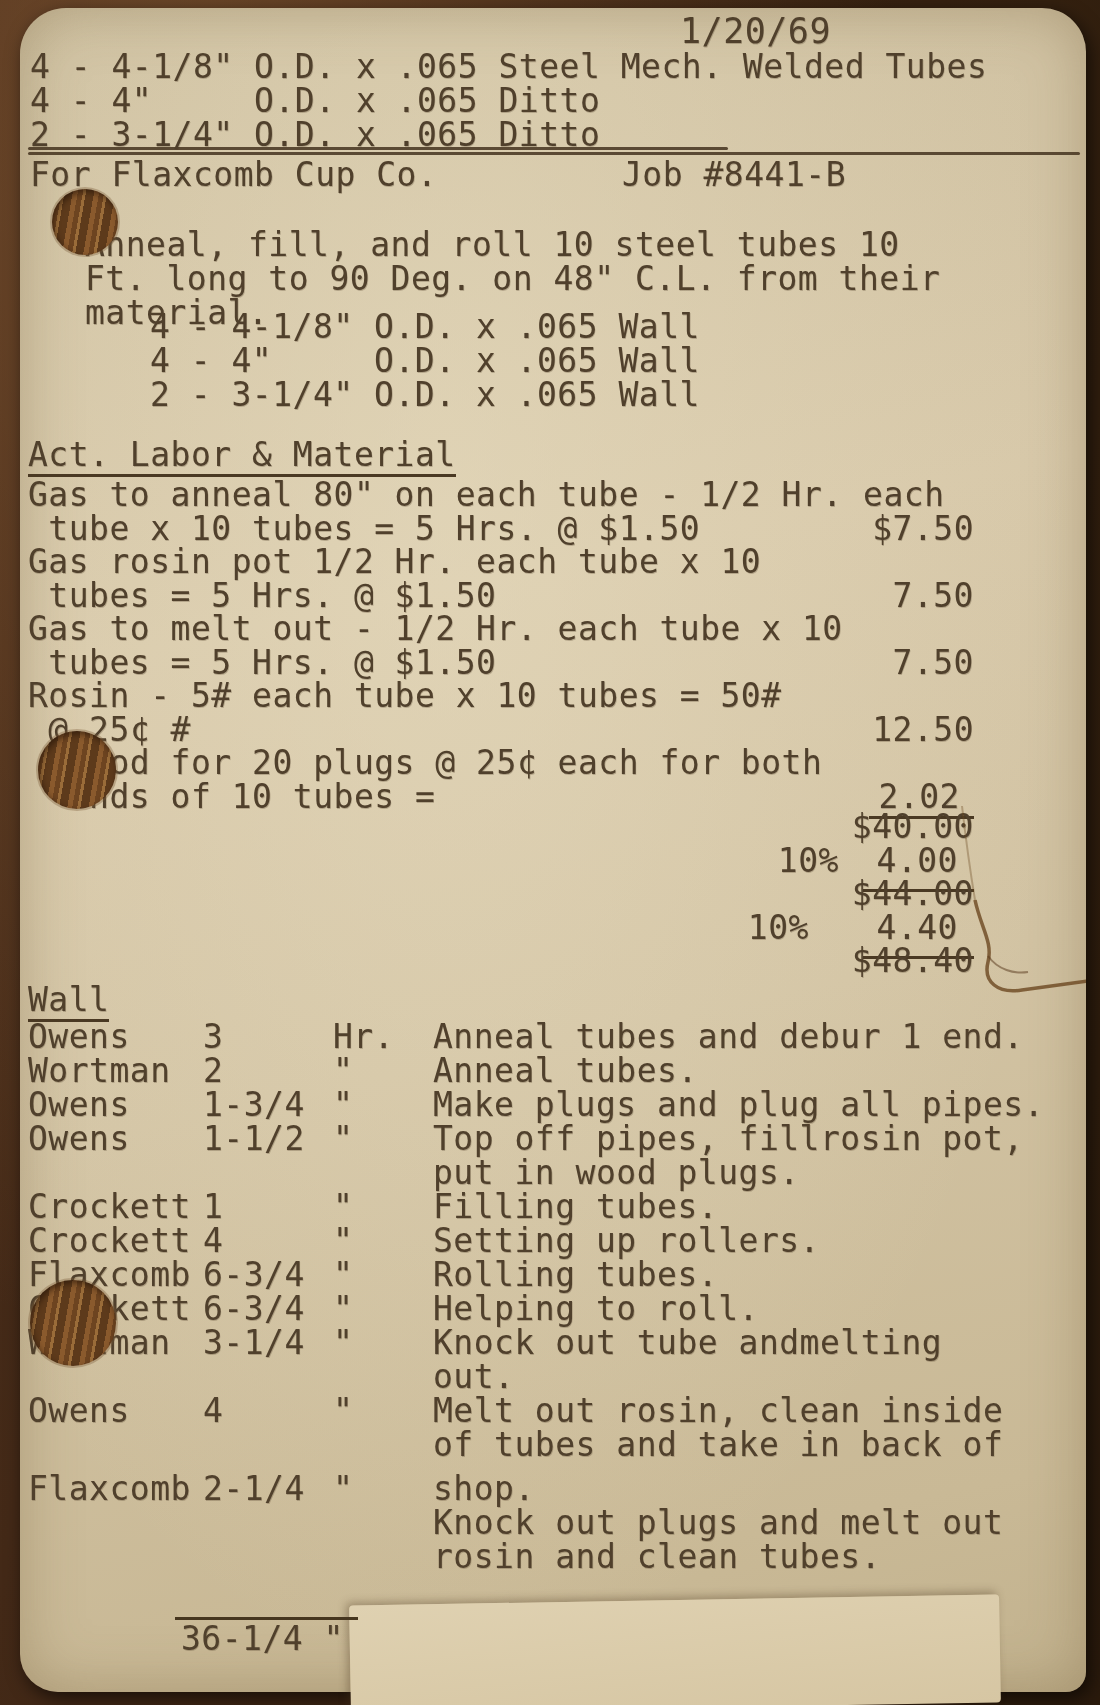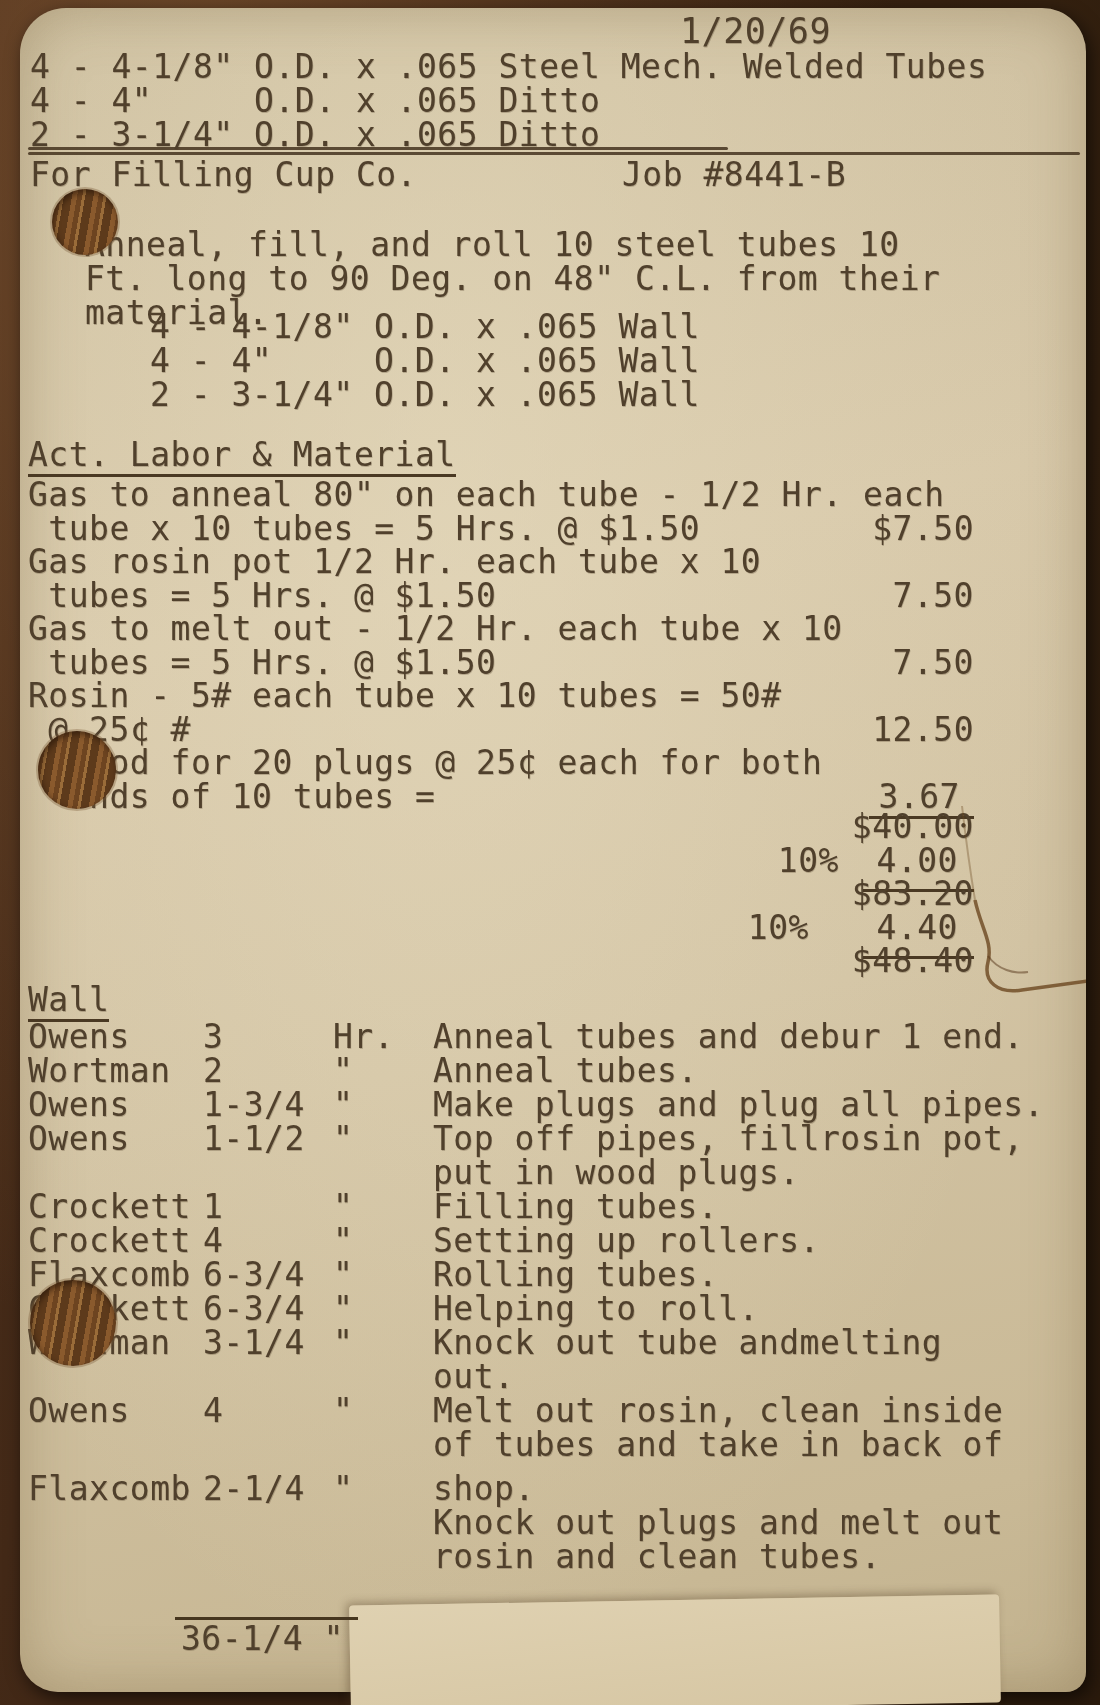--- a/index.html
+++ b/index.html
@@ -65,21 +65,21 @@
   <div class="abs z2" style="left:10px;top:42px;">
     <div class="tw">4 - 4-1/8" O.D. x .065 Steel Mech. Welded Tubes</div>
     <div class="tw">4 - 4"     O.D. x .065 Ditto</div>
     <div class="tw">2 - 3-1/4" O.D. x .065 Ditto</div>
   </div>
 
   <div class="rule" style="left:8px;top:139px;width:700px;"></div>
   <div class="rule" style="left:8px;top:144px;width:1052px;"></div>
 
   <div class="abs z2" style="left:10px;top:150px;right:10px;">
-    <span class="tw">For Filling Cup Co.</span>
+    <span class="tw">For Flaxcomb Cup Co.</span>
     <span class="tw abs" style="left:592px;top:0;">Job #8441-B</span>
   </div>
 
   <div class="abs z2" style="left:65px;top:220px;">
     <div class="tw">Anneal, fill, and roll 10 steel tubes 10</div>
     <div class="tw">Ft. long to 90 Deg. on 48" C.L. from their</div>
     <div class="tw">material.</div>
   </div>
   <div class="abs z2" style="left:130px;top:302px;">
     <div class="tw">4 - 4-1/8" O.D. x .065 Wall</div>
@@ -97,29 +97,29 @@
     <div class="row"><span class="tw"> tubes = 5 Hrs. @ $1.50</span>
       <span class="tw amt">7.50</span></div>
     <div class="row"><span class="tw">Gas to melt out - 1/2 Hr. each tube x 10</span></div>
     <div class="row"><span class="tw"> tubes = 5 Hrs. @ $1.50</span>
       <span class="tw amt">7.50</span></div>
     <div class="row"><span class="tw">Rosin - 5# each tube x 10 tubes = 50#</span></div>
     <div class="row"><span class="tw"> @ 25¢ #</span>
       <span class="tw amt">12.50</span></div>
     <div class="row"><span class="tw">  Wood for 20 plugs @ 25¢ each for both</span></div>
     <div class="row"><span class="tw">  ends of 10 tubes =</span>
-      <span class="tw amt u5">3.67</span></div>
+      <span class="tw amt u5">2.02</span></div>
   </div>
 
   <div class="totals z2">
     <div class="tline"><span class="tw">$40.00</span></div>
     <div class="tline">
       <span class="tw pref">10%</span>
       <span class="tw amt u">4.00</span></div>
-    <div class="tline"><span class="tw">$83.20</span></div>
+    <div class="tline"><span class="tw">$44.00</span></div>
     <div class="tline">
       <span class="tw pref wide">10%</span>
       <span class="tw amt u">4.40</span></div>
     <div class="tline"><span class="tw">$48.40</span></div>
   </div>
 
   <div class="tw abs u z2" style="left:8px;top:975px;display:inline-block;padding-bottom:2px;">Wall</div>
 
   <div class="ltable z2">
     <div class="lrow">

